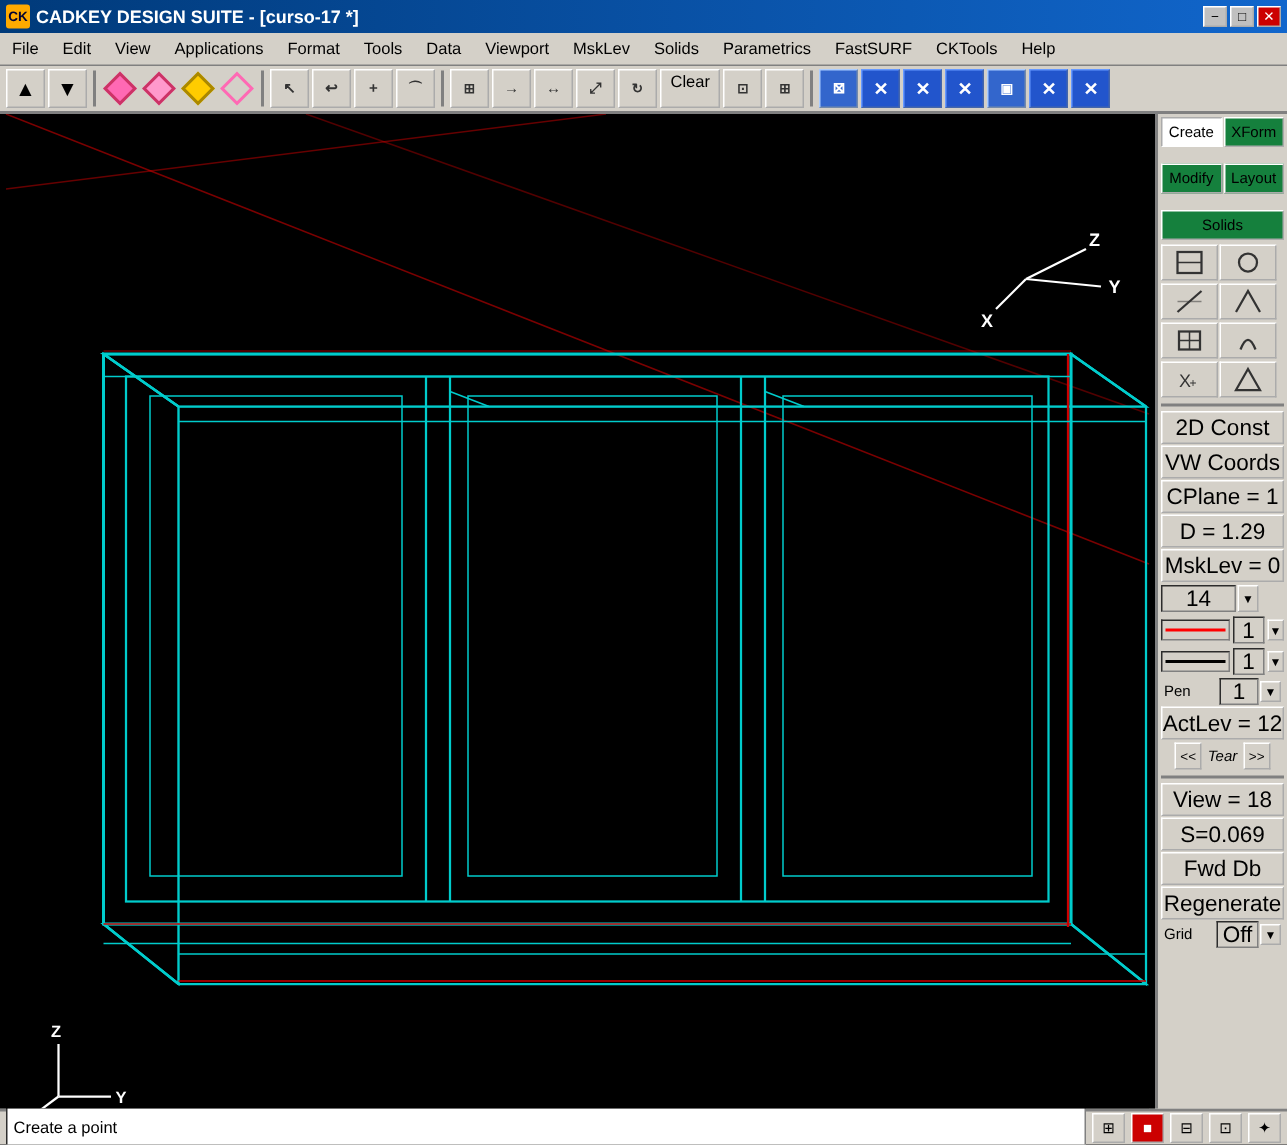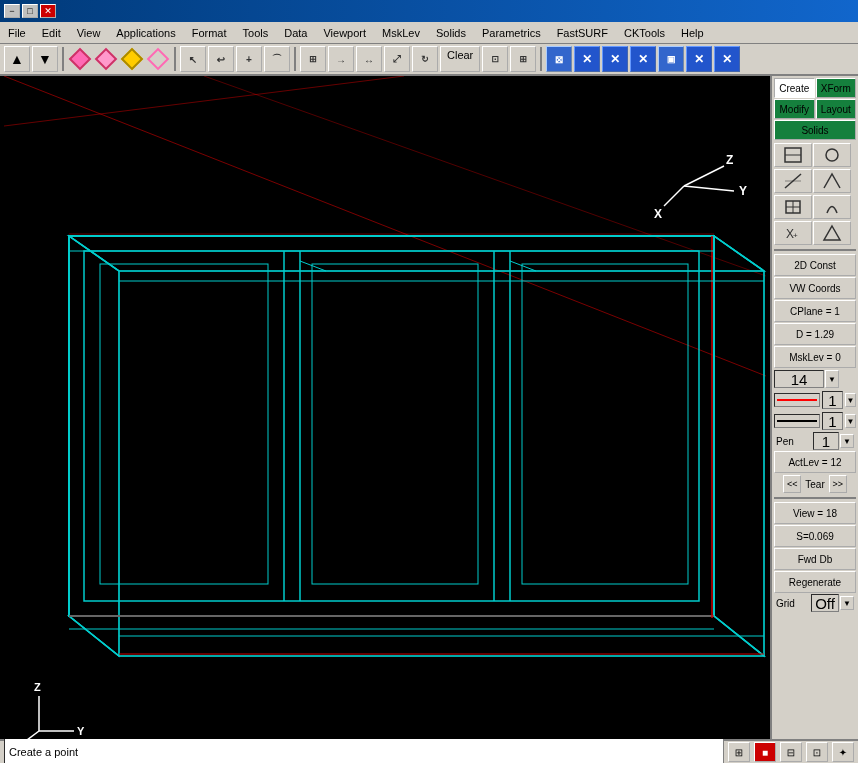--- a/index.html
+++ b/index.html
@@ -131,21 +131,21 @@
       flex-direction: column;
       border-left: 2px solid #808080;
       padding: 2px;
       gap: 1px;
     }
 
     
     .panel-tabs {
       display: flex;
       gap: 1px;
-      margin-bottom: 0;
+      margin-bottom: 10px;
       justify-content: space-between;
     }
     .panel-tab {
       flex: 1;
       height: 20px;
       background: #15803d;
       border: 1px outset #fff;
       display: flex; align-items: center; justify-content: center;
       cursor: pointer; font-size: 10px;
     }
@@ -163,21 +163,21 @@
       display: flex; align-items: center; justify-content: center;
       cursor: pointer; font-size: 9px;
     }
     .panel-icon-btn svg { width: 20px; height: 18px; }
 
     .panel-btn {
       width: 100%; height: 22px;
       background: #d4d0c8;
       border: 1px outset #fff;
       display: flex; align-items: center; justify-content: center;
-      cursor: pointer; font-size: 10px; text-align: center;
+      cursor: pointer; font-size: 15px; text-align: center;
     }
 
     .panel-separator { height: 2px; background: #808080; margin: 2px 0; }
 
     .panel-value-row {
       display: flex;
       align-items: center;
       justify-content: space-between;
       padding: 0 2px;
       height: 18px;
@@ -280,26 +280,31 @@
       width: 18px; height: 18px;
       background: #d4d0c8;
       border: 1px outset #fff;
       display: flex; align-items: center; justify-content: center;
       cursor: pointer; font-size: 9px;
     }
     .tear-label {
       font-size: 10px;
       color: #000;
       padding: 0 2px;
+      font-style: italic;
     }
   </style>
 </head>
 <body>
 
 <div id="title-bar">
+  <div id="title-bar-left">
+    <div id="title-bar-icon">CK</div>
+    <span id="title-text">CADKEY DESIGN SUITE - [curso-17 *]</span>
+  </div>
   <div id="title-bar-buttons">
     <div class="title-btn">−</div>
     <div class="title-btn">□</div>
     <div class="title-btn close">✕</div>
   </div>
 </div>
 
 <div id="menu-bar">
   <div class="menu-item">File</div>
   <div class="menu-item">Edit</div>

